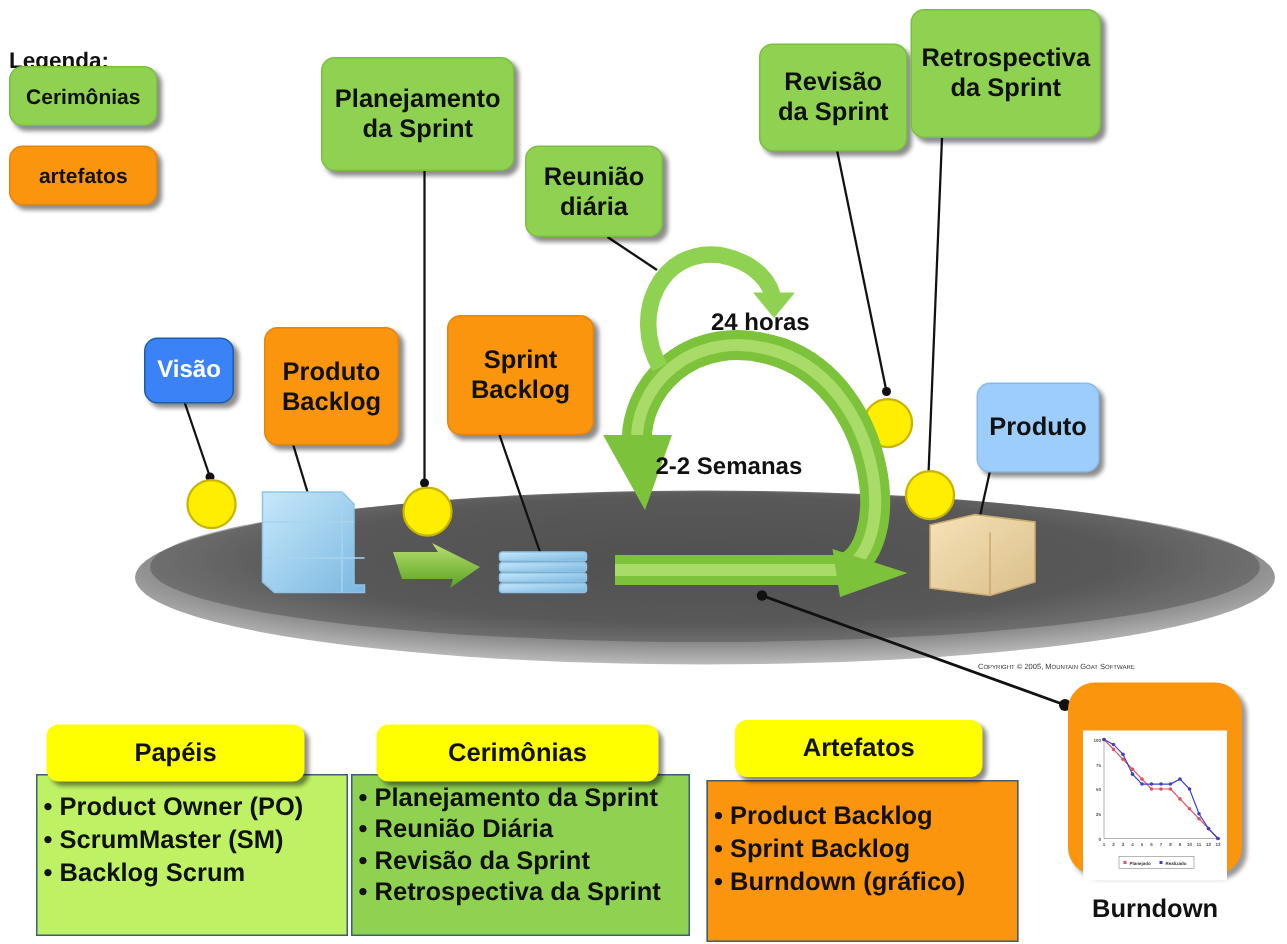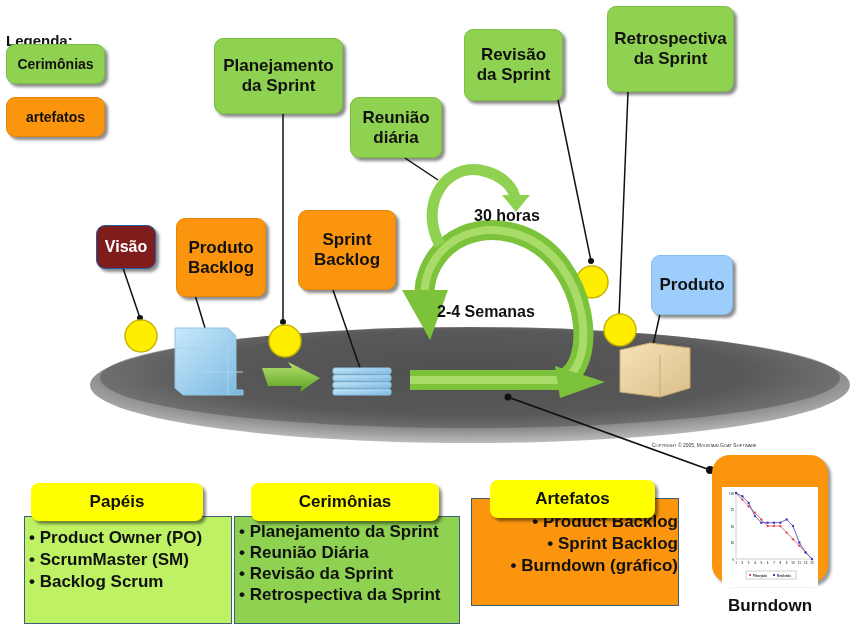--- a/index.html
+++ b/index.html
@@ -1,21 +1,21 @@
 <!DOCTYPE html>
 <html><head>
 <meta charset="utf-8">
 <style>
   html,body{margin:0;padding:0;background:#fff;}
   body{width:858px;height:629px;position:relative;overflow:hidden;font-family:"Liberation Sans",sans-serif;font-weight:bold;color:#111;}
   .abs{position:absolute;margin-top:12px;}
   .box{position:absolute;border-radius:9px;box-shadow:3px 3px 3px rgba(0,0,0,0.45);display:flex;align-items:center;justify-content:center;text-align:center;line-height:1.15;white-space:pre-line;}
   .green{background:#8fd150;border:1px solid #7bbf42;}
   .orange{background:#fb950e;border:1px solid #e68508;}
-  .blue{background:#7f1d1d;border:1px solid #1a5eaa;color:#fff;}
+  .blue{background:#3b82f6;border:1px solid #1a5eaa;color:#fff;}
   .lightblue{background:#9ccdfb;border:1px solid #86bbec;}
   .yellowtab{background:#ffff00;border-radius:8px;box-shadow:3px 3px 3px rgba(0,0,0,0.45);position:absolute;display:flex;align-items:center;justify-content:center;font-size:17px;}
   .listbox{position:absolute;border:1px solid #3b5f7a;padding:0;}
   .listbox ul{list-style:none;margin:0;padding:0;}
   .listbox li{font-size:17px;line-height:22px;white-space:nowrap;}
   .listbox li::before{content:"• ";}
   svg{position:absolute;left:0;top:0;}
 </style>
 </head>
 <body>
@@ -103,28 +103,28 @@
 
 <div class="box blue" style="left:96px;top:225px;width:58px;height:42px;font-size:16px;">Visão</div>
 <div class="box orange" style="left:176px;top:218px;width:88px;height:77px;font-size:17px;">Produto
 Backlog</div>
 <div class="box green" style="left:214px;top:38px;width:127px;height:74px;font-size:17px;">Planejamento
 da Sprint</div>
 <div class="box orange" style="left:298px;top:210px;width:96px;height:78px;font-size:17px;">Sprint
 Backlog</div>
 <div class="box green" style="left:350px;top:97px;width:90px;height:59px;font-size:17px;">Reunião
 diária</div>
-<div class="box green" style="left:464px;top:29px;width:97px;height:70px;font-size:17px;">Revisão
+<div class="box green" style="left:506px;top:29px;width:97px;height:70px;font-size:17px;">Revisão
 da Sprint</div>
 <div class="box green" style="left:607px;top:6px;width:125px;height:84px;font-size:17px;">Retrospectiva
 da Sprint</div>
 <div class="box lightblue" style="left:651px;top:255px;width:80px;height:58px;font-size:17px;">Produto</div>
 
-<div class="abs" style="left:474px;top:195px;font-size:16px;">30 horas</div>
-<div class="abs" style="left:437px;top:291px;font-size:16px;">2-4 Semanas</div>
+<div class="abs" style="left:474px;top:195px;font-size:16px;">24 horas</div>
+<div class="abs" style="left:437px;top:291px;font-size:16px;">2-2 Semanas</div>
 
 <div class="abs" style="left:652px;top:430px;font-size:5px;color:#333;font-variant:small-caps;font-weight:normal;">Copyright © 2005, Mountain Goat Software</div>
 
 <div class="abs" style="left:712px;top:443px;width:116px;height:128px;background:#fb950e;border-radius:18px;box-shadow:3px 3px 3px rgba(0,0,0,0.4);">
   <svg id="burnchart" width="96" height="100" style="left:10px;top:32px;background:#fff;">
       <line x1="14" y1="6" x2="14" y2="72" stroke="#999" stroke-width="0.5"></line>
       <line x1="14" y1="72" x2="90" y2="72" stroke="#999" stroke-width="0.5"></line>
       <text x="12" y="73.5" font-size="3" text-anchor="end" fill="#555">0</text>
       <text x="12" y="57" font-size="3" text-anchor="end" fill="#555">25</text>
       <text x="12" y="40.5" font-size="3" text-anchor="end" fill="#555">50</text>
@@ -192,20 +192,20 @@
 <div class="listbox" style="left:234px;top:516px;width:224px;height:106px;background:#8fd150;">
   <ul style="padding:4px 0 0 4px;">
     <li style="line-height:21px;">Planejamento da Sprint</li>
     <li style="line-height:21px;">Reunião Diária</li>
     <li style="line-height:21px;">Revisão da Sprint</li>
     <li style="line-height:21px;">Retrospectiva da Sprint</li>
   </ul>
 </div>
 <div class="yellowtab" style="left:251px;top:483px;width:188px;height:38px;">Cerimônias</div>
 
-<div class="listbox" style="left:471px;top:498px;width:206px;height:106px;background:#fb950e;text-align:right;">
+<div class="listbox" style="left:471px;top:520px;width:206px;height:106px;background:#fb950e;">
   <ul style="padding:12px 0 0 4px;">
     <li>Product Backlog</li>
     <li>Sprint Backlog</li>
     <li>Burndown (gráfico)</li>
   </ul>
 </div>
 <div class="yellowtab" style="left:490px;top:480px;width:165px;height:38px;">Artefatos</div>
 
 </body></html>

